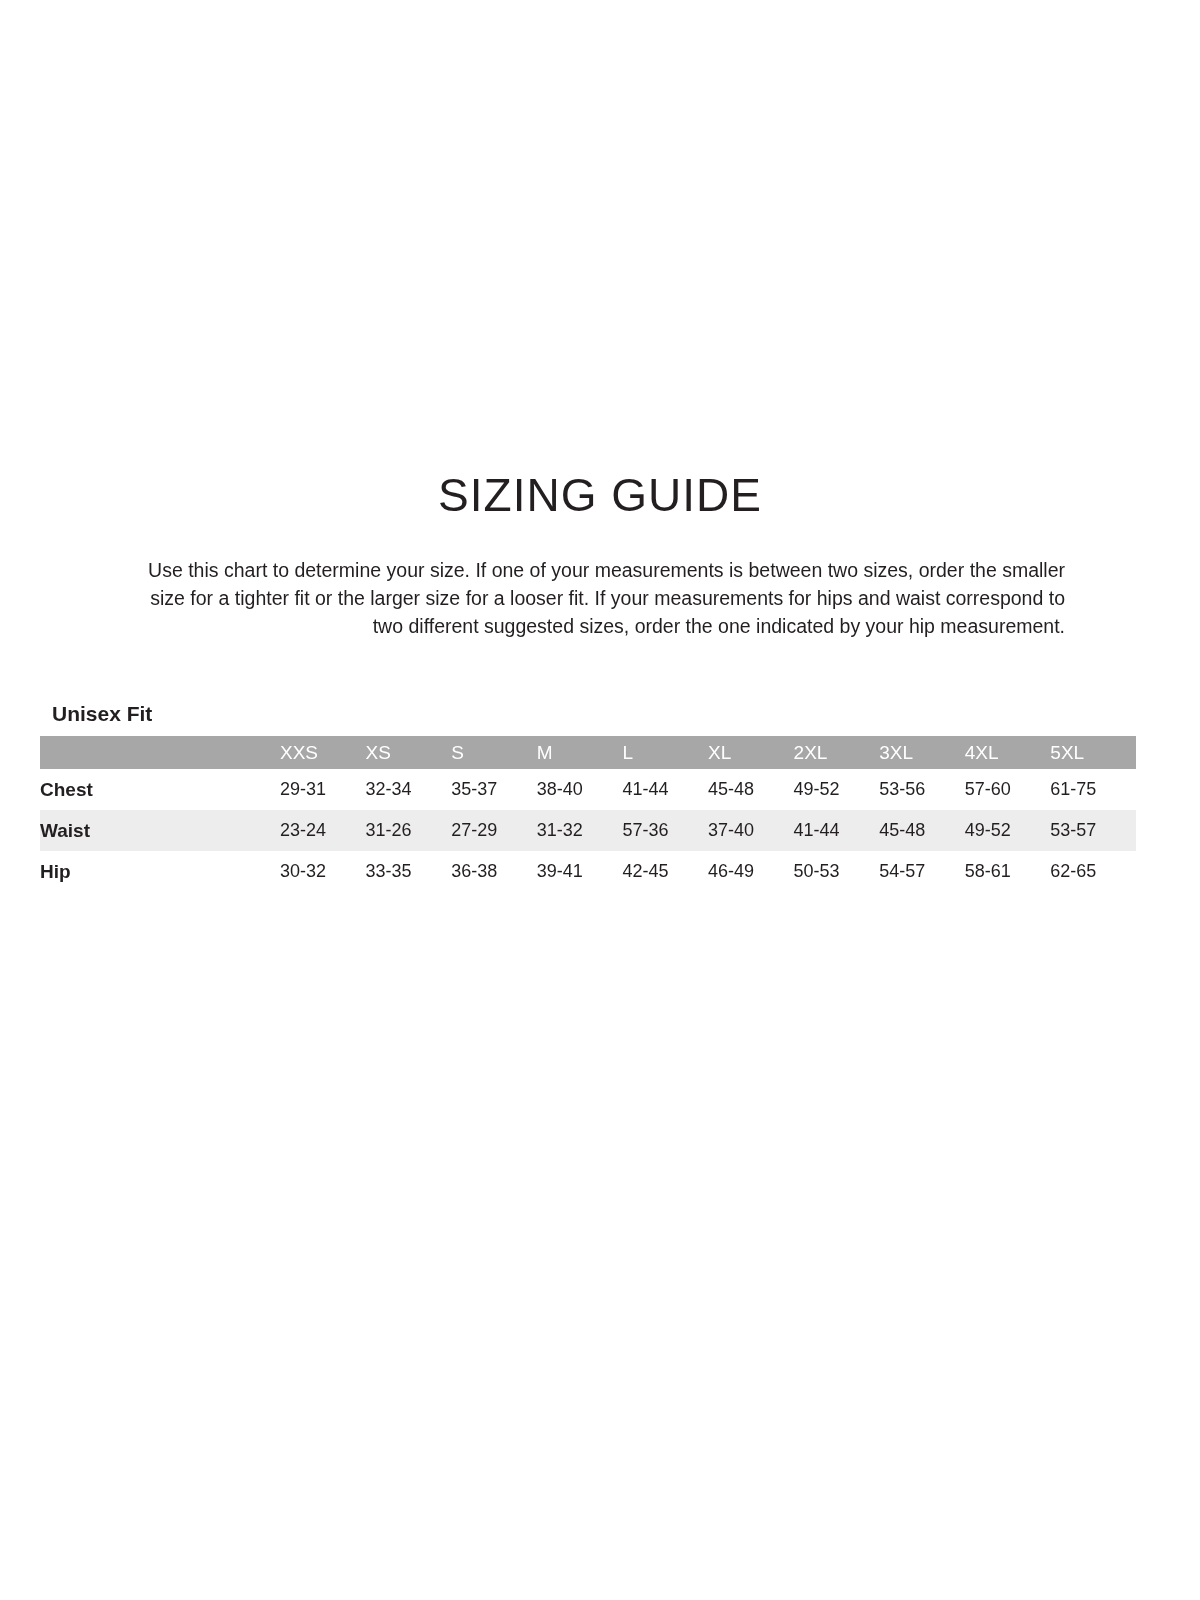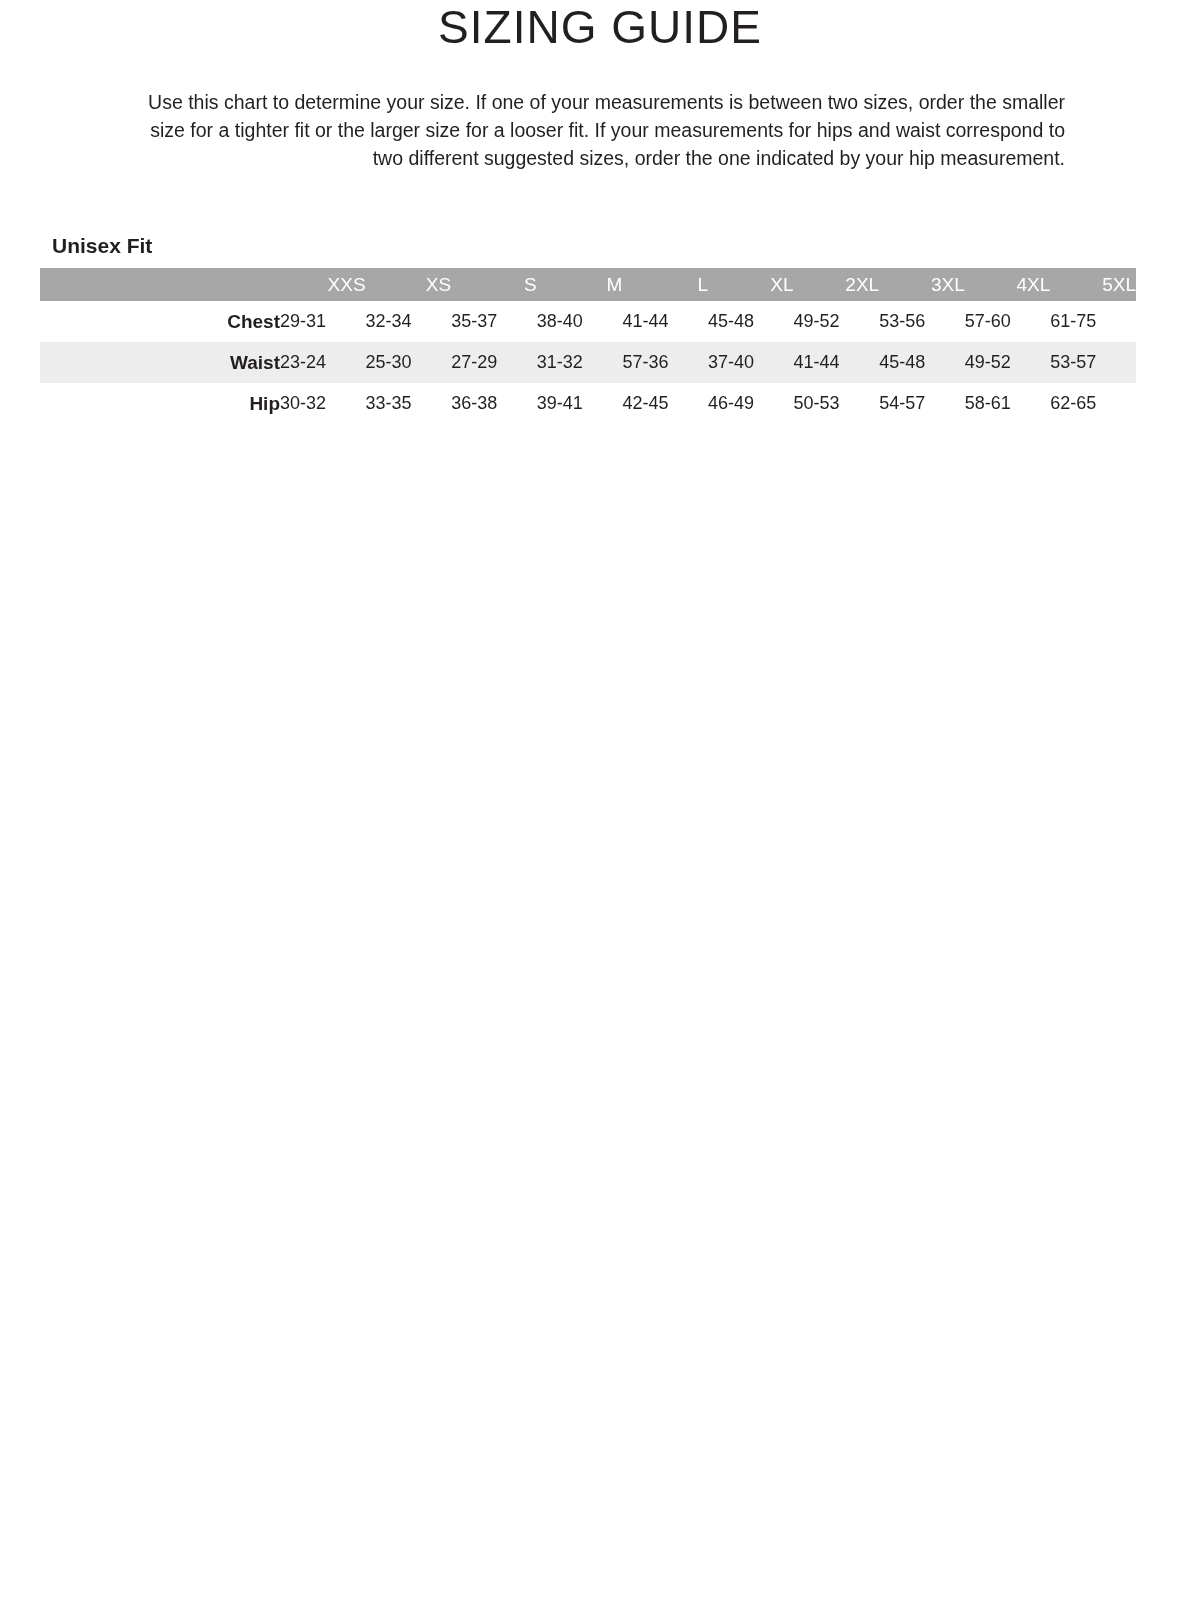--- a/index.html
+++ b/index.html
@@ -12,20 +12,21 @@
     width: 1200px;
     height: 1600px;
     font-family: "Liberation Sans", sans-serif;
     color: #231f20;
     overflow: hidden;
   }
   .page {
     position: relative;
     width: 1200px;
     height: 1600px;
+    padding-top: 468px;
   }
   .title {
     margin: 0;
     text-align: center;
     font-size: 46px;
     font-weight: 400;
     letter-spacing: 1px;
     color: #231f20;
   }
   .intro {
@@ -48,29 +49,29 @@
     width: 1096px;
     margin-left: 40px;
   }
   table.size-table col.label-col { width: 240px; }
   table.size-table thead th {
     background: #a7a7a8;
     color: #ffffff;
     font-weight: 400;
     font-size: 19px;
     height: 33px;
-    text-align: right;
+    text-align: left;
     padding: 0;
   }
   table.size-table tbody tr { height: 41px; }
   table.size-table tbody tr.alt { background: #ededed; margin-left: 24px; }
   table.size-table tbody th {
     font-weight: 700;
     font-size: 19px;
-    text-align: right;
+    text-align: left;
     padding: 0;
   }
   table.size-table tbody td {
     font-weight: 400;
     font-size: 18px;
     text-align: left;
     padding: 0;
     color: #231f20;
   }
 </style>
@@ -124,21 +125,21 @@
         <td>41-44</td>
         <td>45-48</td>
         <td>49-52</td>
         <td>53-56</td>
         <td>57-60</td>
         <td>61-75</td>
       </tr>
       <tr class="alt">
         <th>Waist</th>
         <td>23-24</td>
-        <td>25-30</td>
+        <td>31-26</td>
         <td>27-29</td>
         <td>31-32</td>
         <td>57-36</td>
         <td>37-40</td>
         <td>41-44</td>
         <td>45-48</td>
         <td>49-52</td>
         <td>53-57</td>
       </tr>
       <tr>

